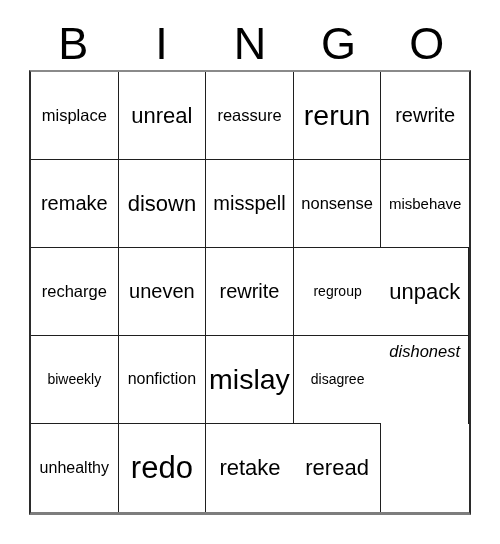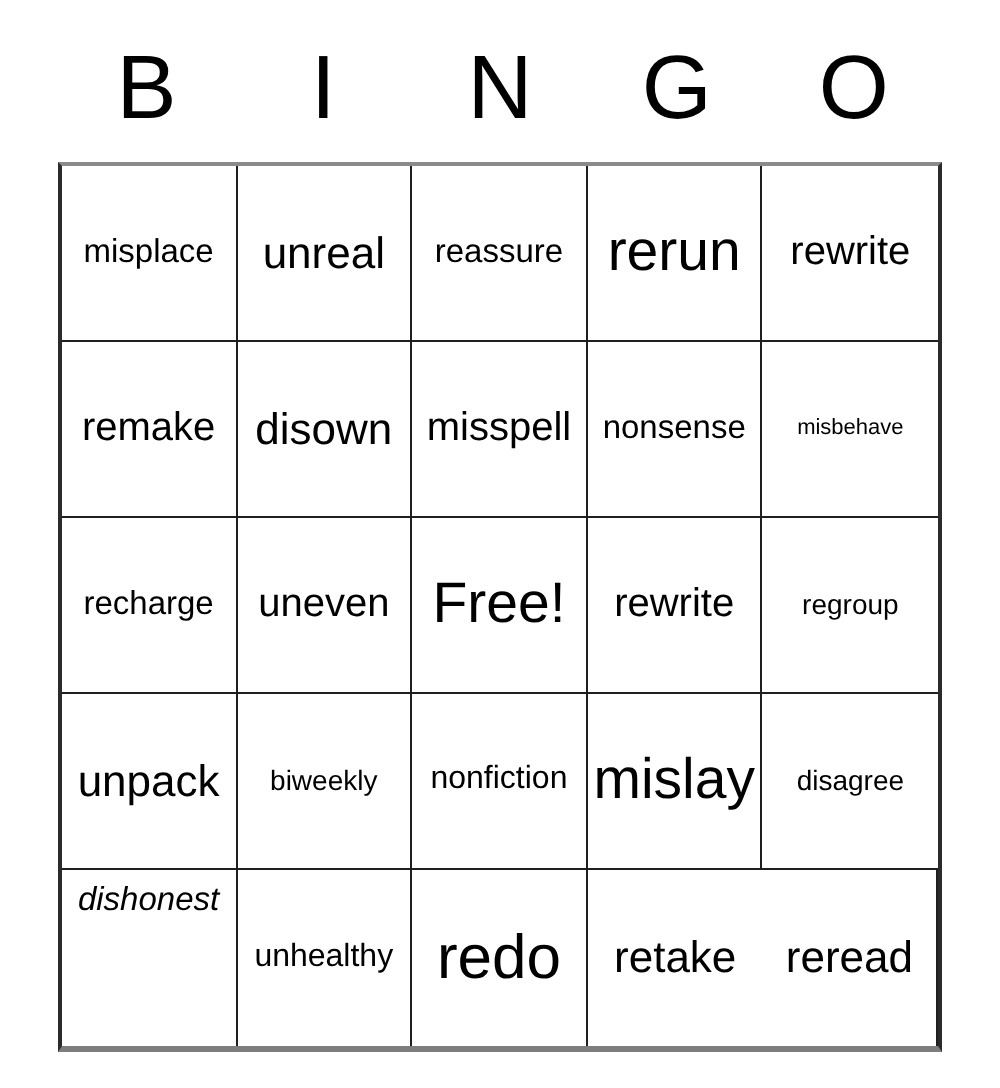--- a/index.html
+++ b/index.html
@@ -39,21 +39,21 @@
     font-size: 45px;
     line-height: 1;
     font-weight: 300;
     letter-spacing: 0px;
     color: #000000;
   }
   
   .grid {
     position: absolute;
     left: 29px;
-    top: 81px;
+    top: 70px;
     width: 442px;
     height: 445px;
     border-top: 2px solid #8a8a8a;
     border-left: 2px solid #2b2b2b;
     border-right: 2px solid #2b2b2b;
     border-bottom: 3px solid #7d7d7d;
     box-sizing: border-box;
     display: grid;
     grid-template-columns: repeat(5, 1fr);
     grid-template-rows: repeat(5, 1fr);
@@ -73,21 +73,21 @@
   .cell.col-last { border-right: none; }
   .cell.row-last { border-bottom: none; }
   .cell-text {
     display: block;
     text-align: center;
     line-height: 1.05;
     white-space: nowrap;
     color: #000000;
   }
   
-  .fs-13 { font-size: 11px; text-align: right; }
+  .fs-13 { font-size: 15px; text-align: right; }
   .fs-15 { font-size: 16px; }
   .fs-16 { font-size: 16.5px; }
   .fs-18 { font-size: 14px; }
   .fs-20 { font-size: 20px; }
   .fs-22 { font-size: 22px; }
   .fs-28 { font-size: 28.5px; }
   .fs-30 { font-size: 31px; }
   
   .align-top {
     align-items: flex-start;
@@ -141,23 +141,20 @@
       <div class="cell col-last">
         <span class="cell-text fs-13">misbehave</span>
       </div>
       <div class="cell">
         <span class="cell-text fs-16">recharge</span>
       </div>
       <div class="cell">
         <span class="cell-text fs-20">uneven</span>
       </div>
       <div class="cell">
-        <span class="cell-text fs-28">Free!</span>
-      </div>
-      <div class="cell">
         <span class="cell-text fs-20">rewrite</span>
       </div>
       <div class="cell col-last">
         <span class="cell-text fs-18">regroup</span>
       </div>
       <div class="cell">
         <span class="cell-text fs-22">unpack</span>
       </div>
       <div class="cell">
         <span class="cell-text fs-18">biweekly</span>

